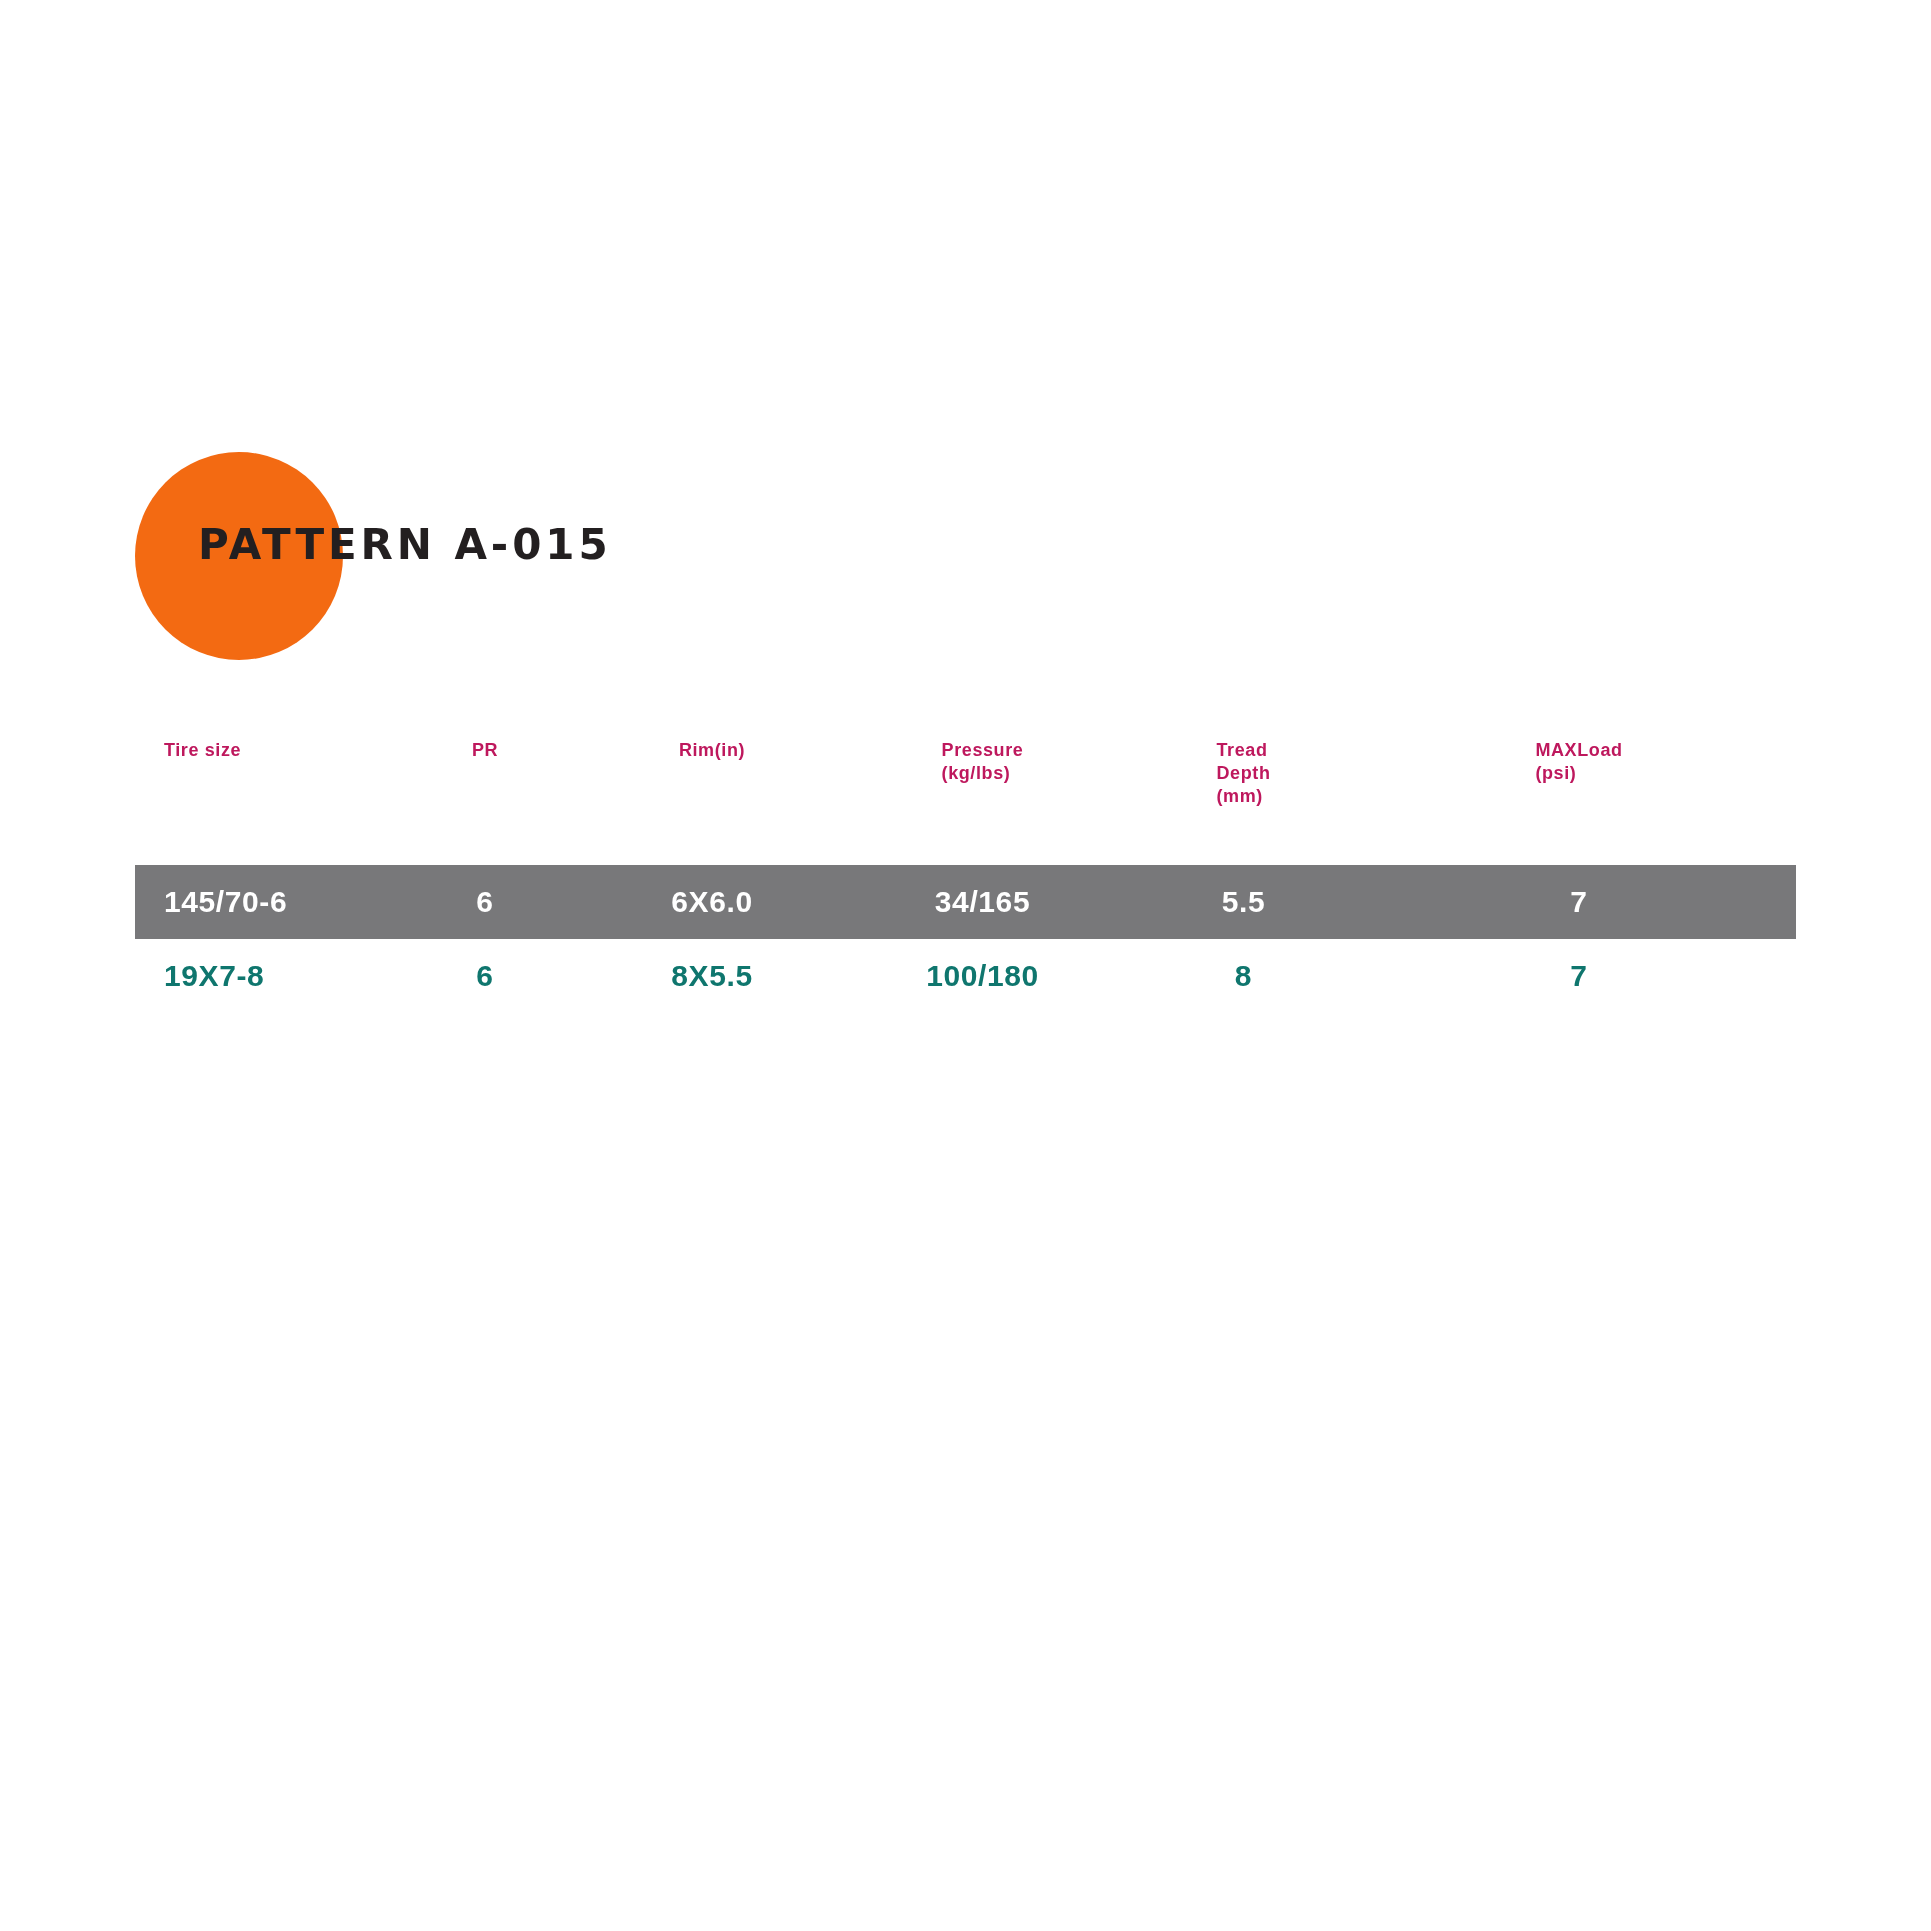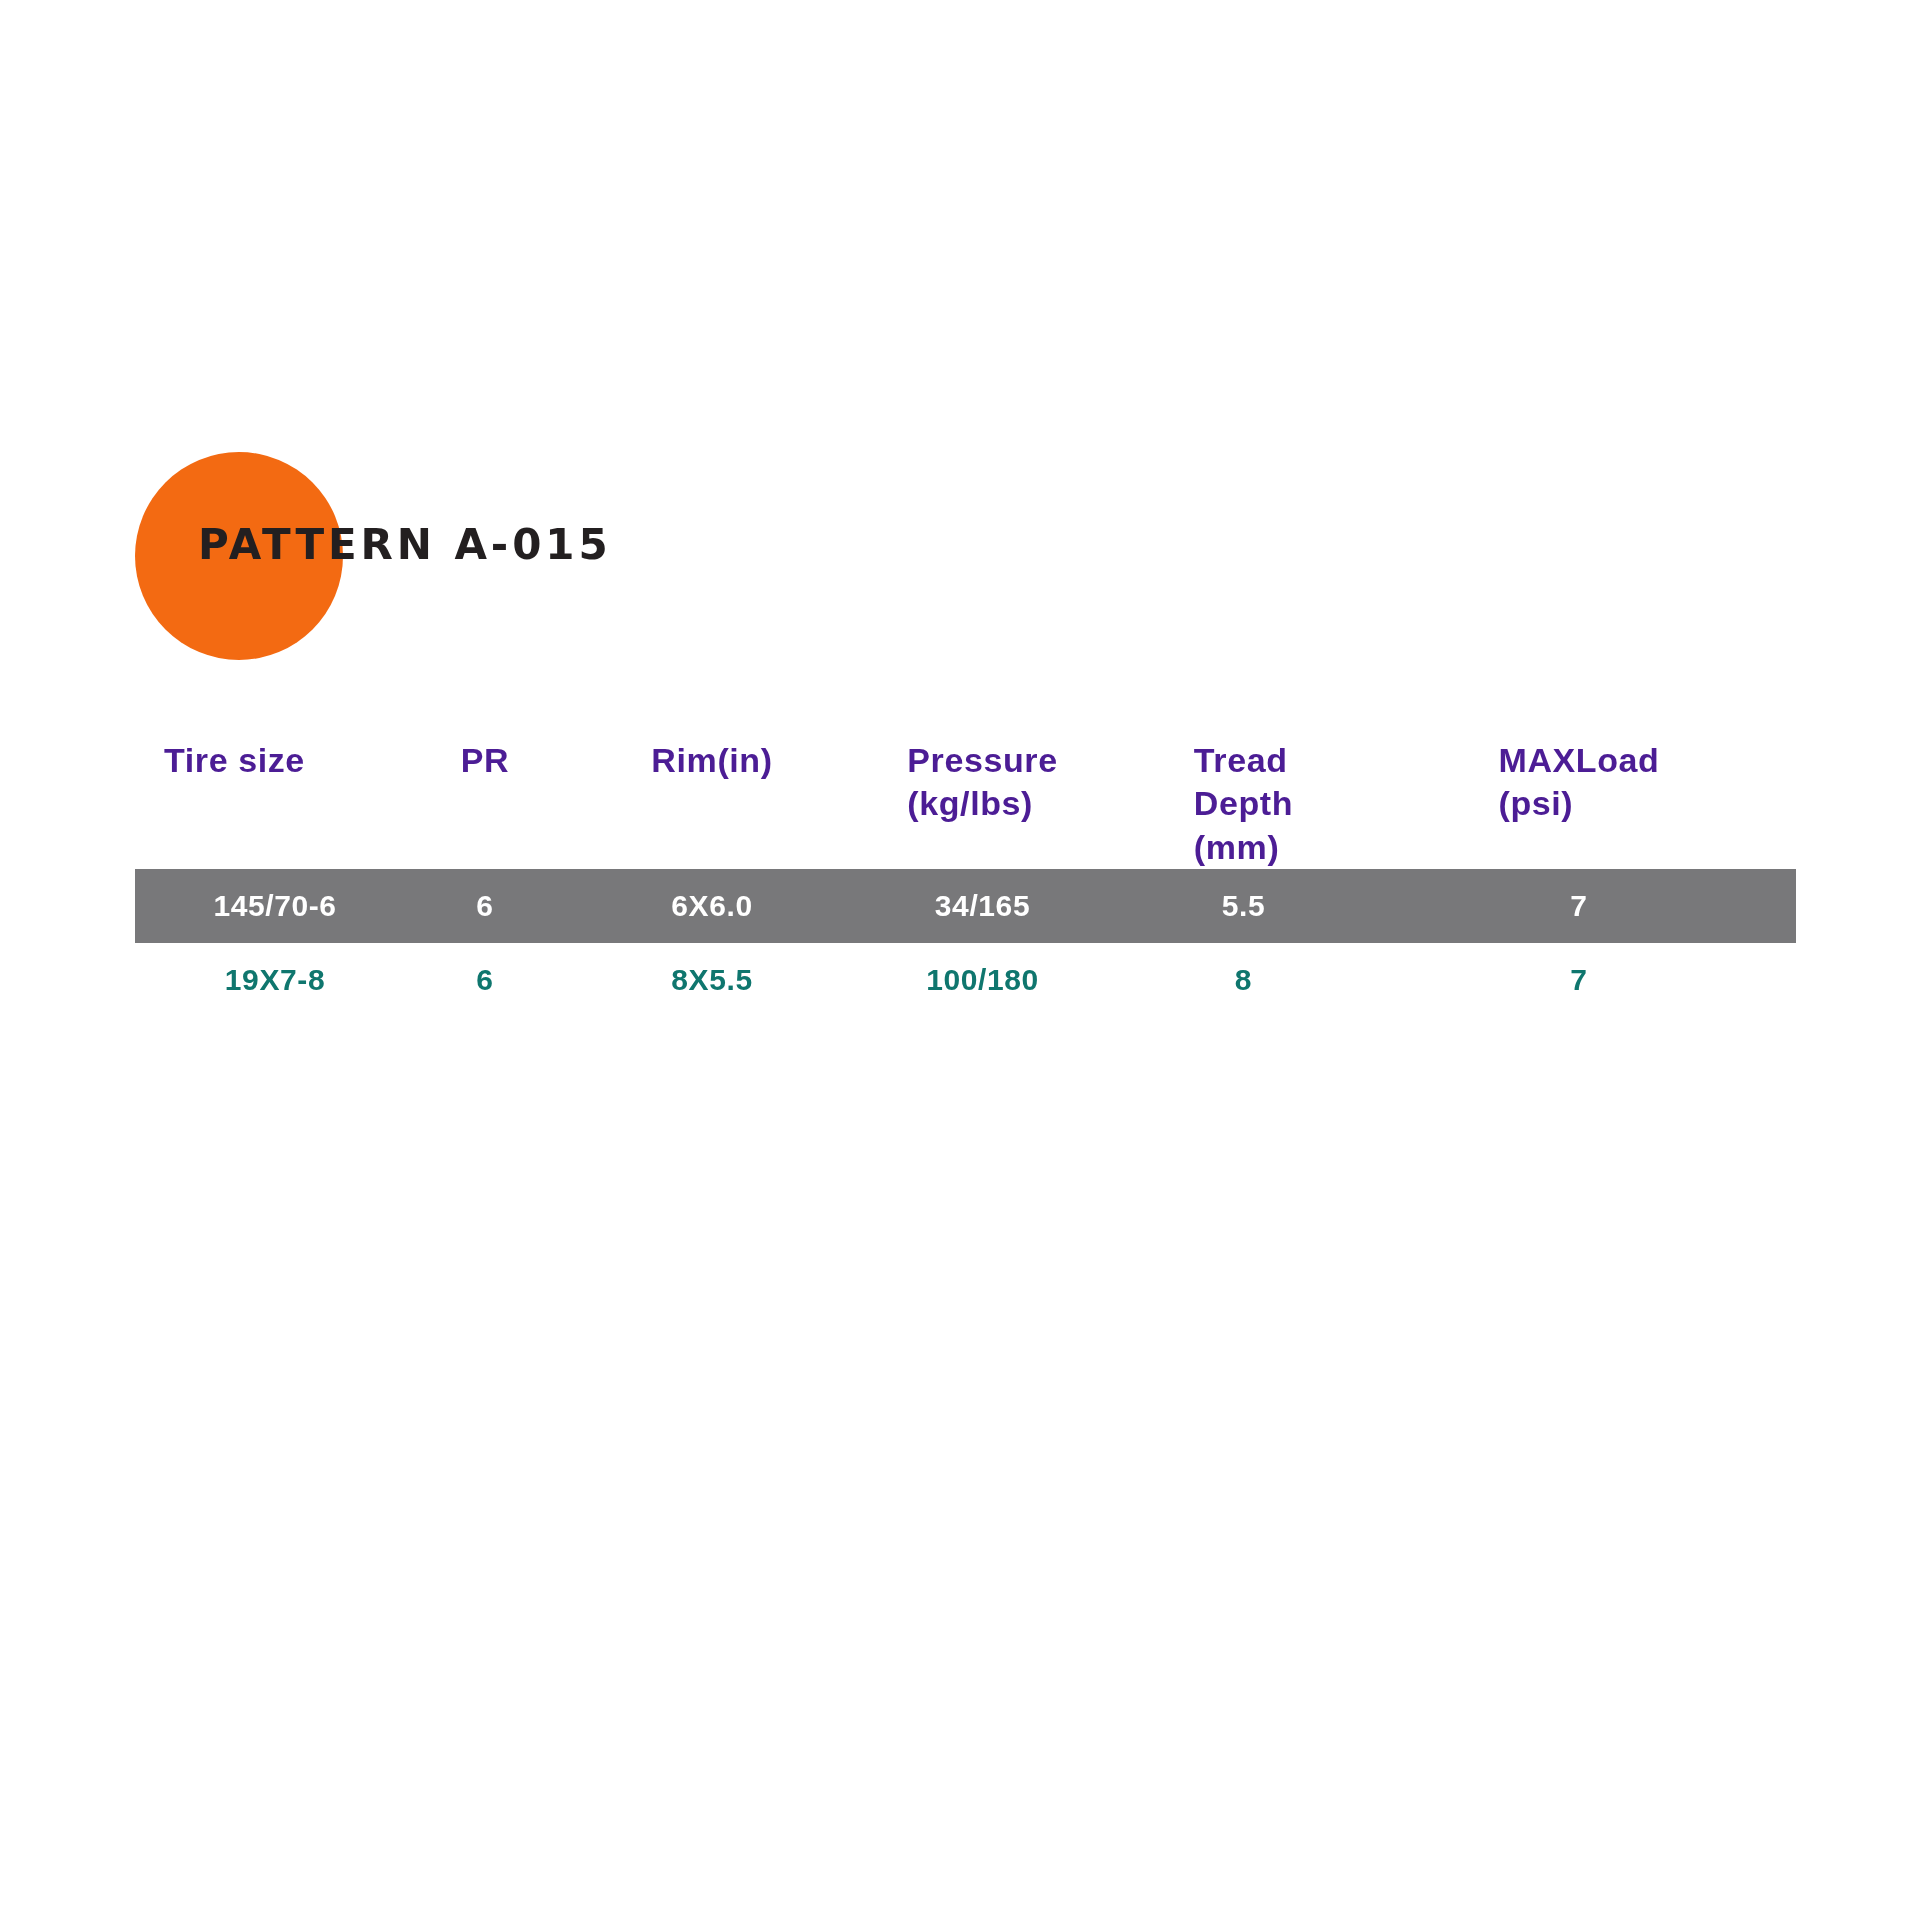--- a/index.html
+++ b/index.html
@@ -63,23 +63,23 @@
   .spec-table th,
   .spec-table td {
     padding: 0;
     vertical-align: top;
   }
 
   .hdr-row th {
     height: 126px;
     vertical-align: top;
     padding-top: 9.7px;
-    font-size: 34px;
+    font-size: 18px;
     font-weight: 700;
-    color: #4c1d95;
+    color: #be185d;
     letter-spacing: 0.6px;
     line-height: 1.28;
     text-align: center;
   }
   .hdr-row th.col-first {
     text-align: left;
     padding-left: 29px;
   }
   .hdr-row th .hdr-inner {
     display: inline-block;
@@ -90,21 +90,21 @@
   .data-row td {
     height: 74px;
     font-size: 30px;
     font-weight: 700;
     color: #0f766e;
     letter-spacing: 0.6px;
     text-align: center;
     vertical-align: middle;
   }
   .data-row td.col-first {
-    text-align: center;
+    text-align: left;
     padding-left: 29px;
   }
   .data-row.highlight {
     background: #78787a;
   }
   .data-row.highlight td {
     color: #ffffff;
   }
 
   

